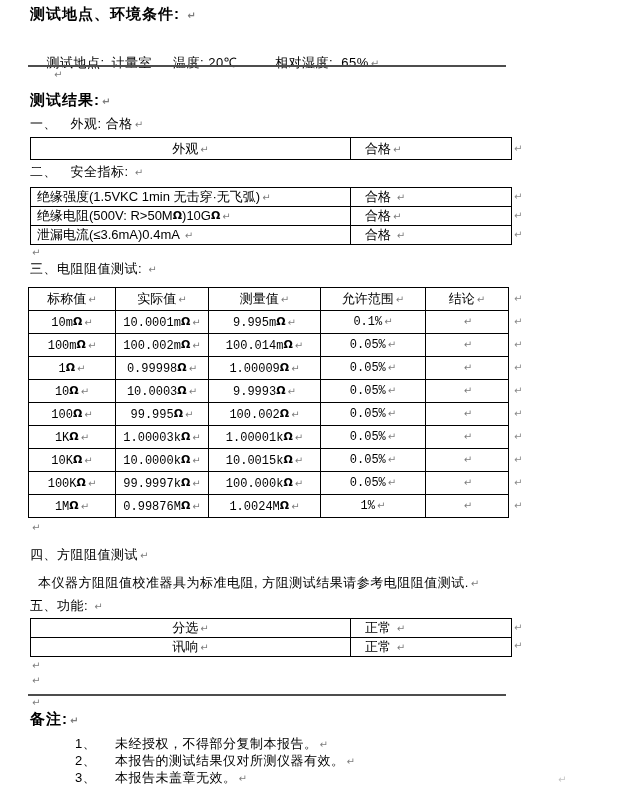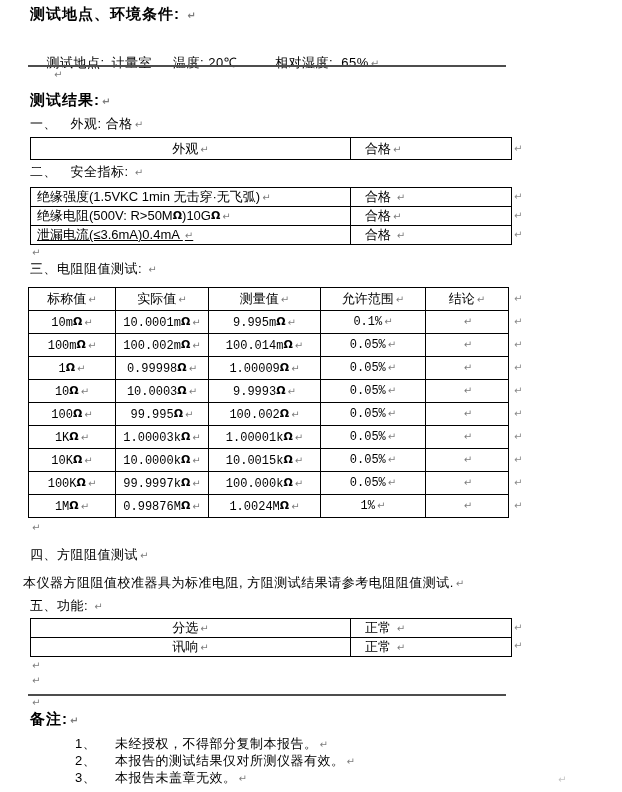--- a/index.html
+++ b/index.html
@@ -67,21 +67,21 @@
   <tbody>
         <tr>
           <td class="c-left" style="height: 18px;">绝缘强度(1.5VKC 1min 无击穿·无飞弧)<span class="pilcrow">↵</span></td>
           <td class="c-result">合格 <span class="pilcrow">↵</span></td>
         </tr>
         <tr>
           <td class="c-left" style="height: 18px;">绝缘电阻(500V: R&gt;50M<span class="ohm">Ω</span>)10G<span class="ohm">Ω</span><span class="pilcrow">↵</span></td>
           <td class="c-result">合格<span class="pilcrow">↵</span></td>
         </tr>
         <tr>
-          <td class="c-left" style="height: 18px; text-decoration: underline;">泄漏电流(≤3.6mA)0.4mA <span class="pilcrow">↵</span></td>
+          <td class="c-left" style="height: 18px;">泄漏电流(≤3.6mA)0.4mA <span class="pilcrow">↵</span></td>
           <td class="c-result">合格 <span class="pilcrow">↵</span></td>
         </tr>
       </tbody>
     </table>
   <div class="abs rail" style="left:514px;top:187px;" id="rail-safety">
       <span style="height: 19px;">↵</span>
       <span style="height: 19px;">↵</span>
       <span style="height: 19px;">↵</span>
     </div>
 
@@ -180,21 +180,21 @@
       <span style="height: 23px;">↵</span>
       <span style="height: 23px;">↵</span>
       <span style="height: 23px;">↵</span>
       <span style="height: 23px;">↵</span>
     </div>
 
   <div class="abs pilcrow" style="left:30px;top:522px;">↵</div>
 
   <div class="abs line" style="left:30px;top:546px;"><span>四、方阻阻值测试</span><span class="pilcrow">↵</span></div>
 
-  <div class="abs line" style="left:23px;top:574px;"><span>本仪器方阻阻值校准器具为标准电阻, 方阻测试结果请参考电阻阻值测试.</span><span class="pilcrow">↵</span></div>
+  <div class="abs line" style="left:38px;top:574px;"><span>本仪器方阻阻值校准器具为标准电阻, 方阻测试结果请参考电阻阻值测试.</span><span class="pilcrow">↵</span></div>
 
   <div class="abs line" style="left:30px;top:597px;"><span>五、功能: </span><span class="pilcrow">↵</span></div>
 
   <table class="abs" style="left:30px;top:618px;width:481px;" id="function-table">
     <colgroup>
         <col style="width:320px">
         <col style="width:161px">
       </colgroup>
   <tbody>
         <tr>

